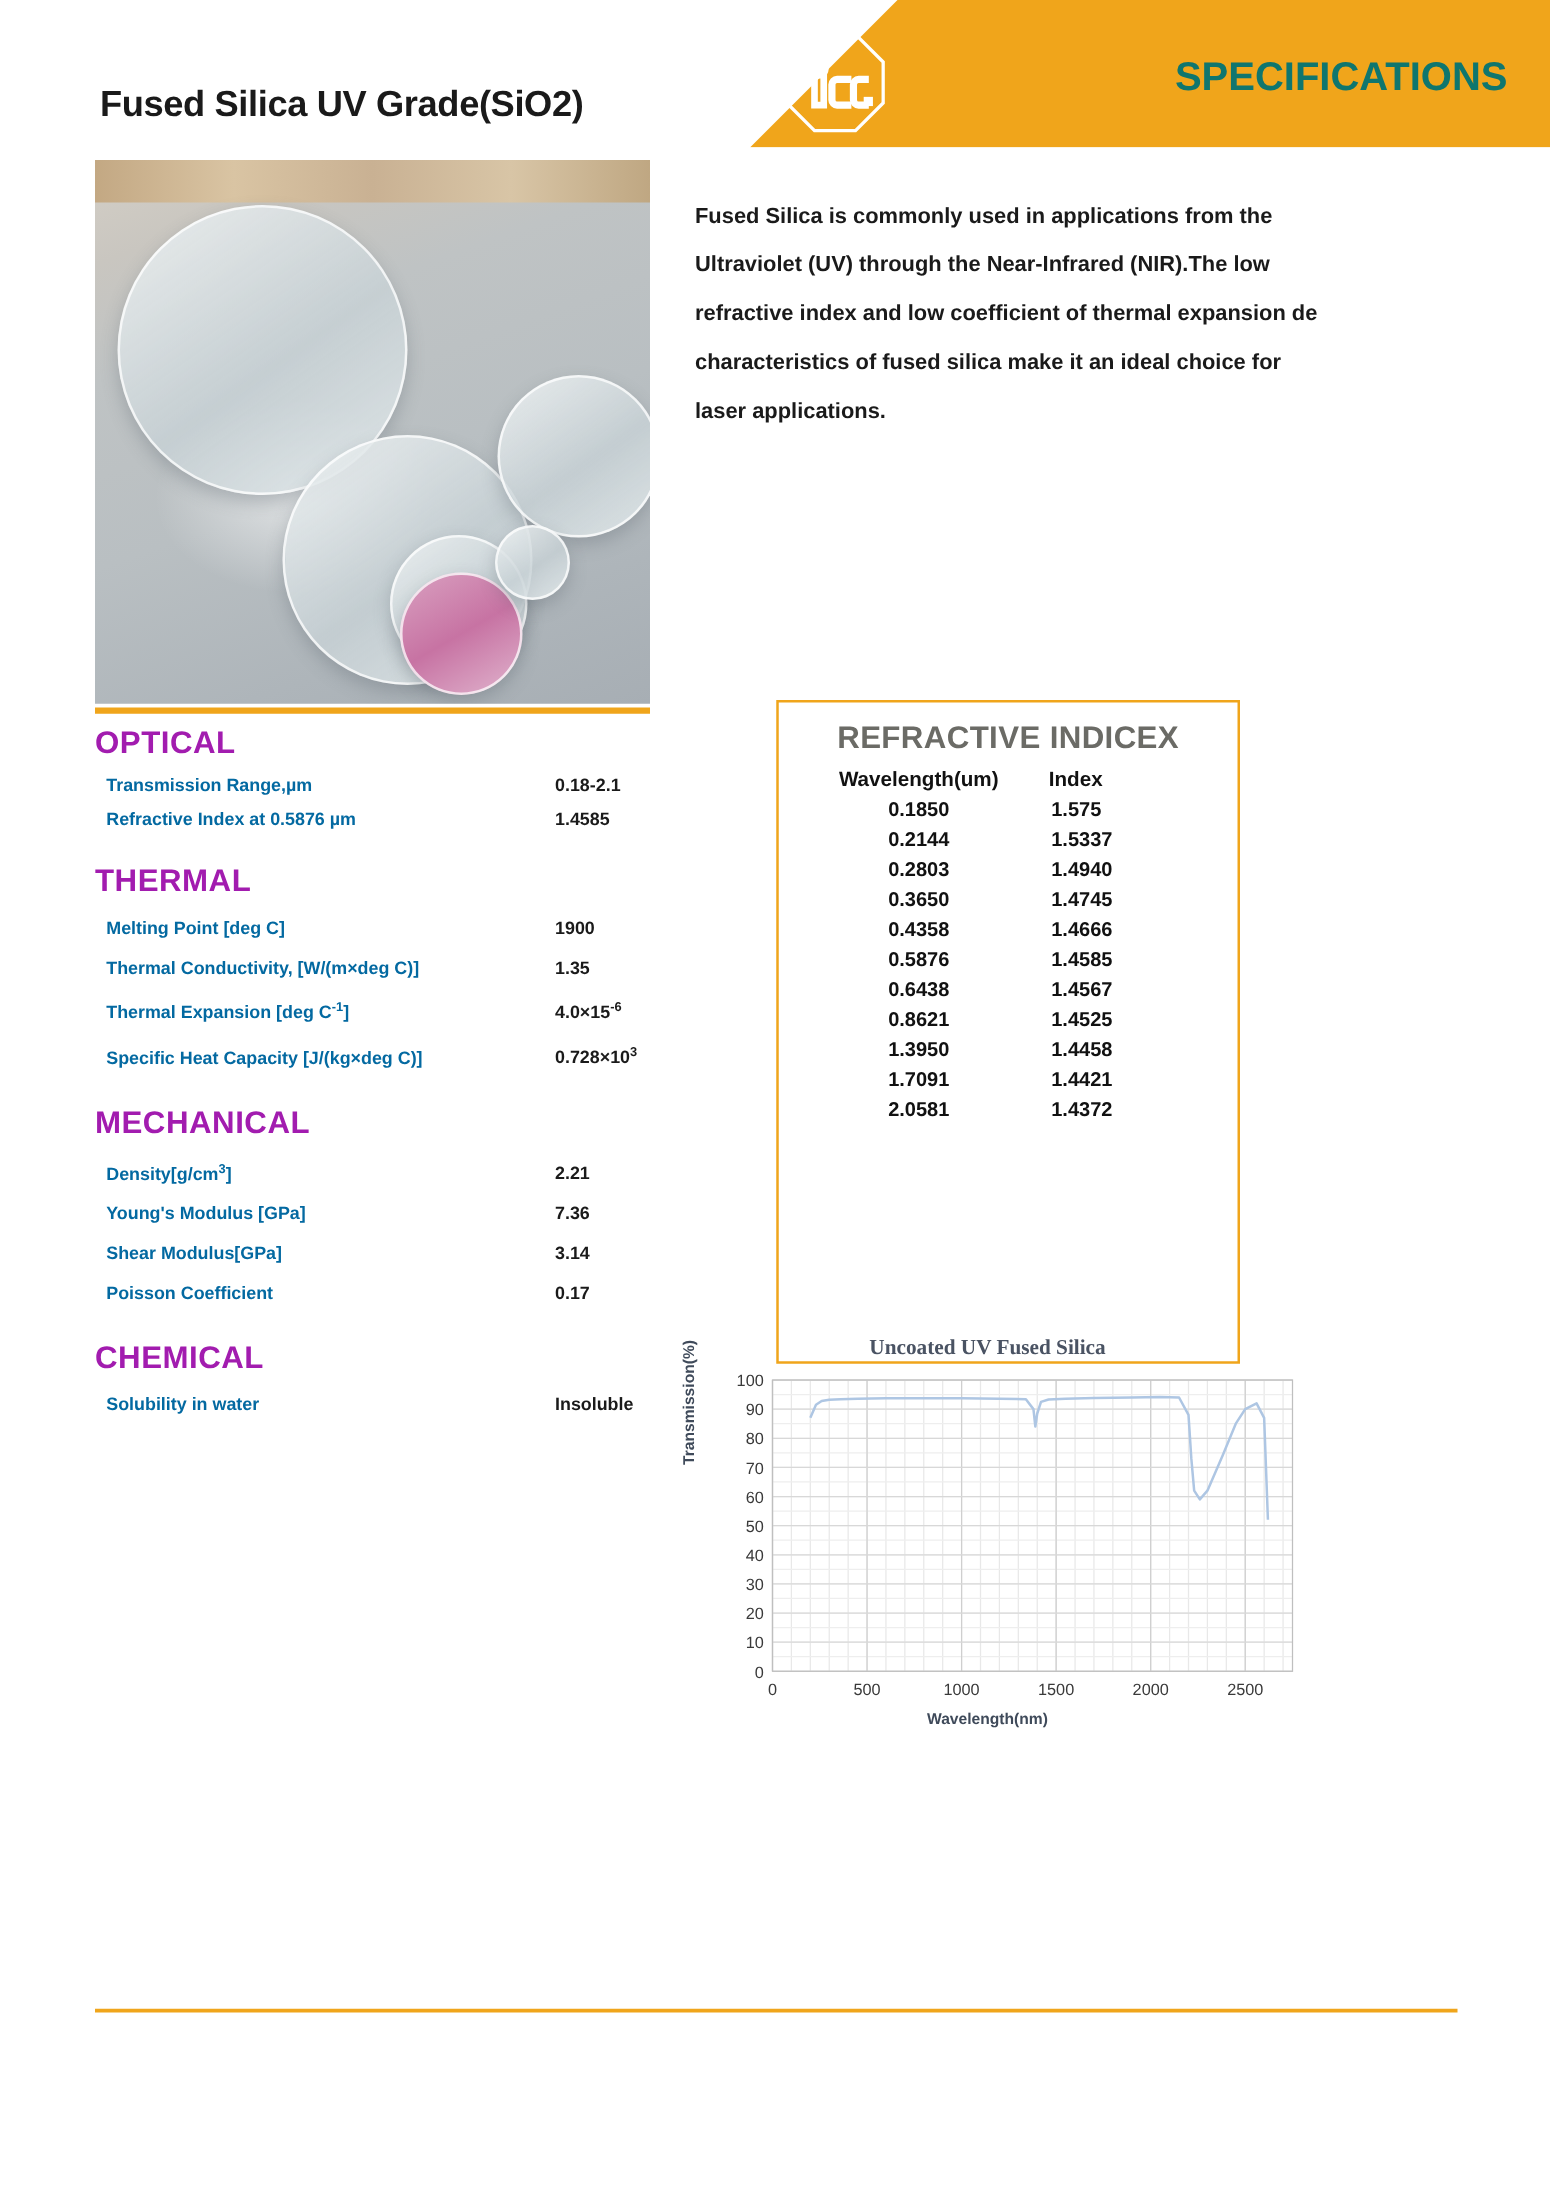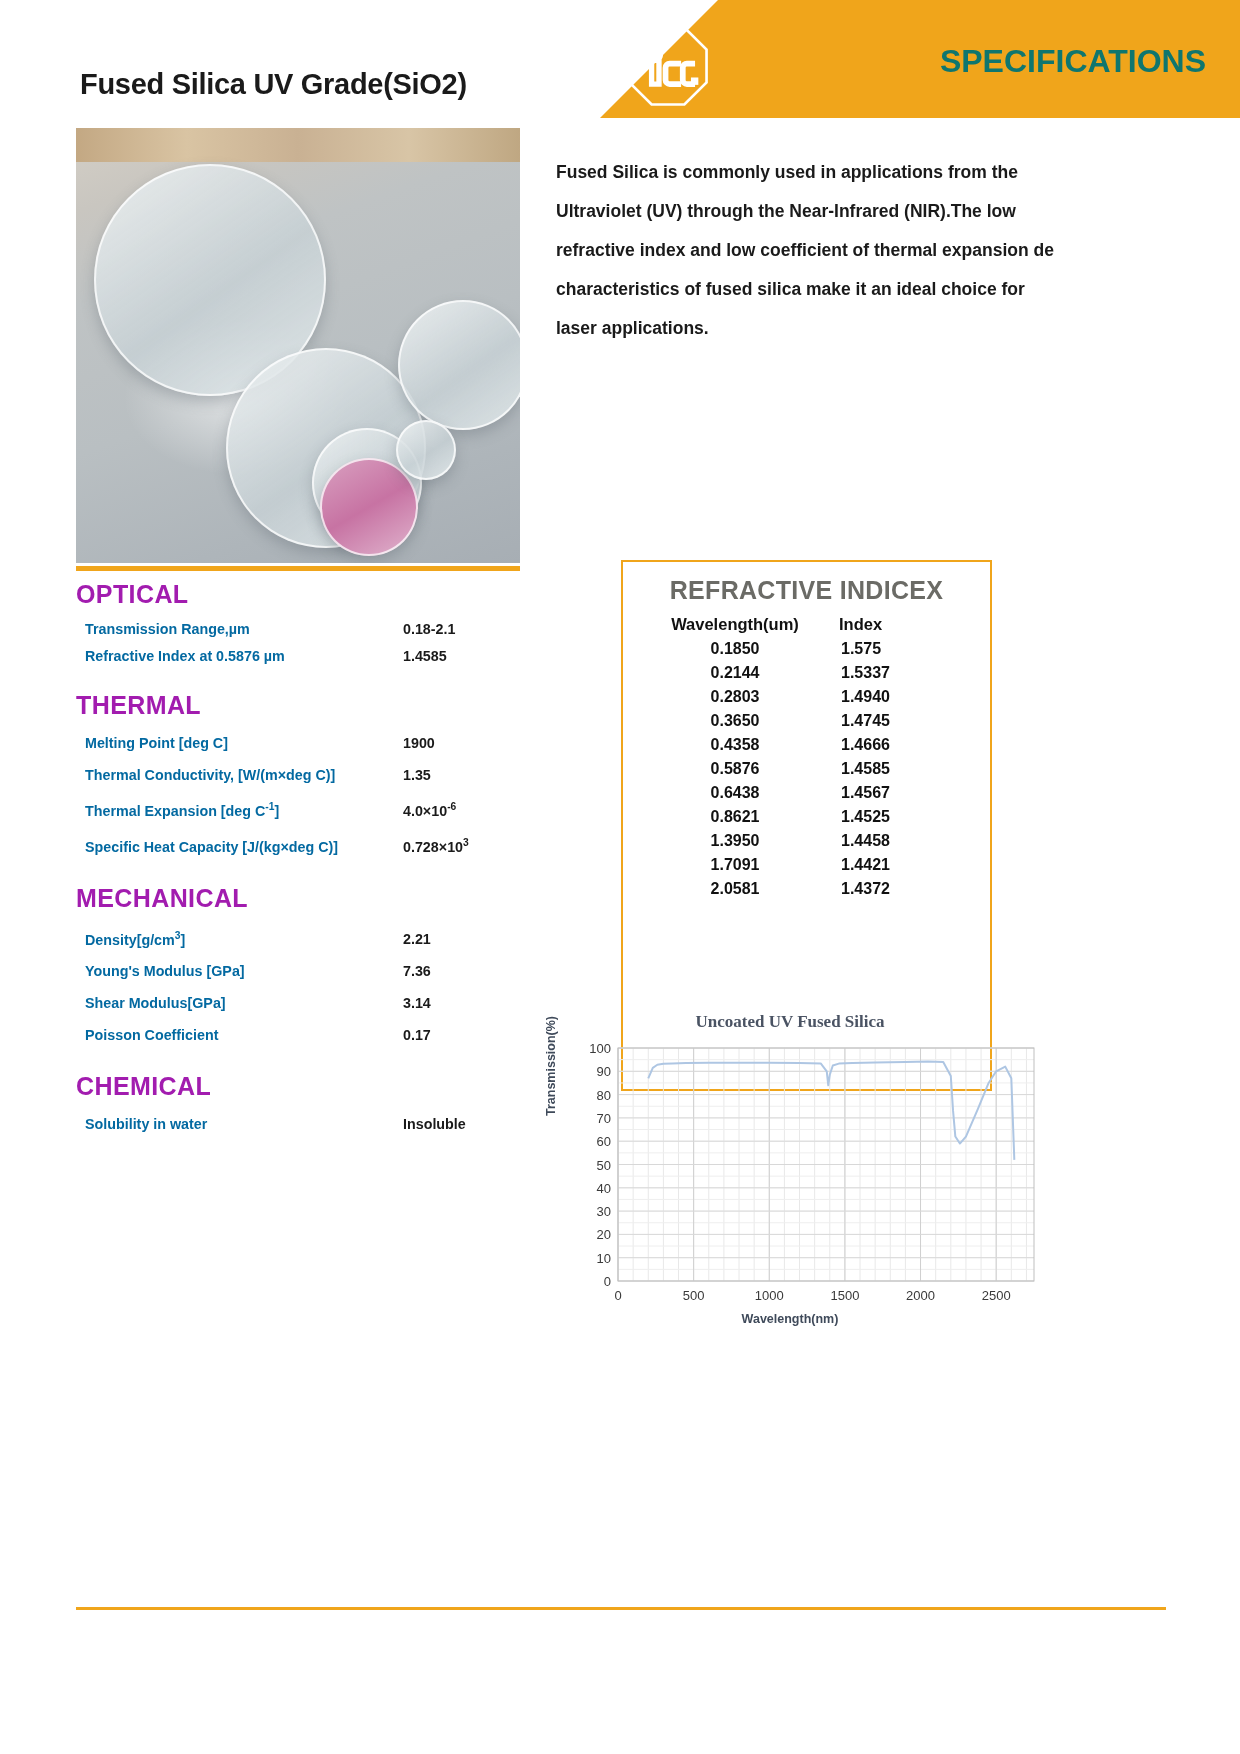--- a/index.html
+++ b/index.html
@@ -115,20 +115,21 @@
     font-size: 14.3px;
     font-weight: bold;
     color: #0369a1;
     line-height: 25px;
   }
   .spec-value {
     font-size: 14.3px;
     font-weight: bold;
     color: #1a1a1a;
     line-height: 25px;
+    margin-left: 41px;
   }
   .spec-row.loose .spec-label,
   .spec-row.loose .spec-value { line-height: 30px; }
   sup { font-size: 0.72em; vertical-align: super; }
 
   
   .rix-box {
     position: absolute;
     left: 621px; top: 560px;
     width: 371px; height: 531px;
@@ -166,21 +167,21 @@
     font-size: 16px; font-weight: bold; color: #111;
   }
   .rix-row .c2 {
     flex: 1; text-align: left; padding-left: 12px;
     font-size: 16px; font-weight: bold; color: #111;
   }
 
   
   .chart-wrap {
     position: absolute;
-    left: 540px; top: 1008px;
+    left: 540px; top: 1064px;
     width: 500px; height: 320px;
   }
   .chart-title {
     text-align: center;
     font-family: "Liberation Serif", serif;
     font-size: 17px;
     font-weight: bold;
     color: #4a5363;
     margin-top: 4px;
   }
@@ -260,21 +261,21 @@
   <div class="spec-row loose">
     <span class="spec-label">Melting Point  [deg C]</span>
     <span class="spec-value">1900</span>
   </div>
   <div class="spec-row loose">
     <span class="spec-label">Thermal Conductivity, [W/(m×deg C)]</span>
     <span class="spec-value">1.35</span>
   </div>
   <div class="spec-row loose">
     <span class="spec-label"><span>Thermal Expansion [deg C</span><sup>-1</sup><span>]</span></span>
-    <span class="spec-value"><span>4.0×10</span><sup>-6</sup></span>
+    <span class="spec-value"><span>4.0×15</span><sup>-6</sup></span>
   </div>
   <div class="spec-row loose">
     <span class="spec-label">Specific Heat Capacity [J/(kg×deg C)]</span>
     <span class="spec-value"><span>0.728×10</span><sup>3</sup></span>
   </div>
 
   <div class="sec-title">MECHANICAL</div>
   <div class="spec-row loose">
     <span class="spec-label"><span>Density[g/cm</span><sup>3</sup><span>]</span></span>
     <span class="spec-value">2.21</span>

